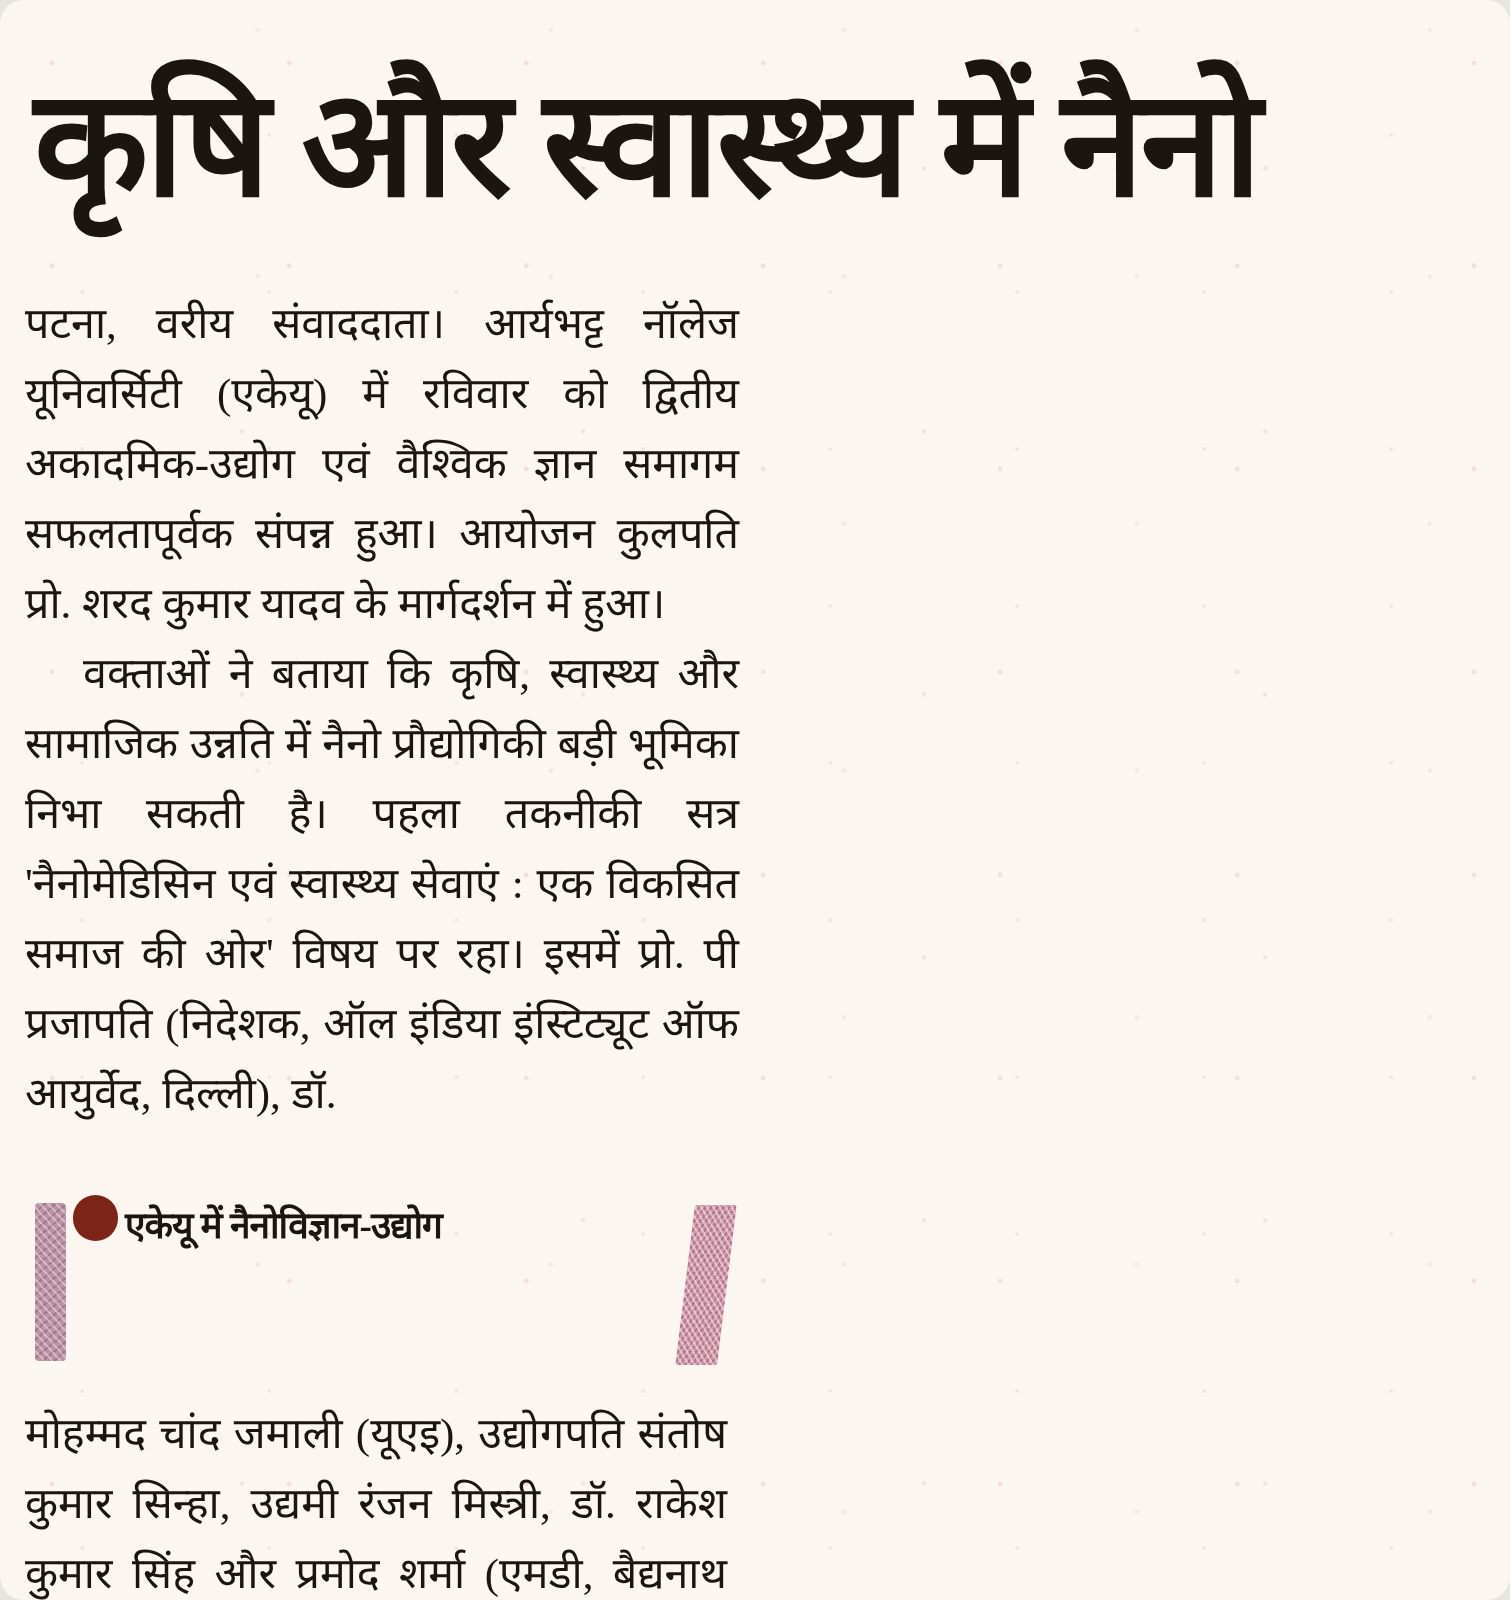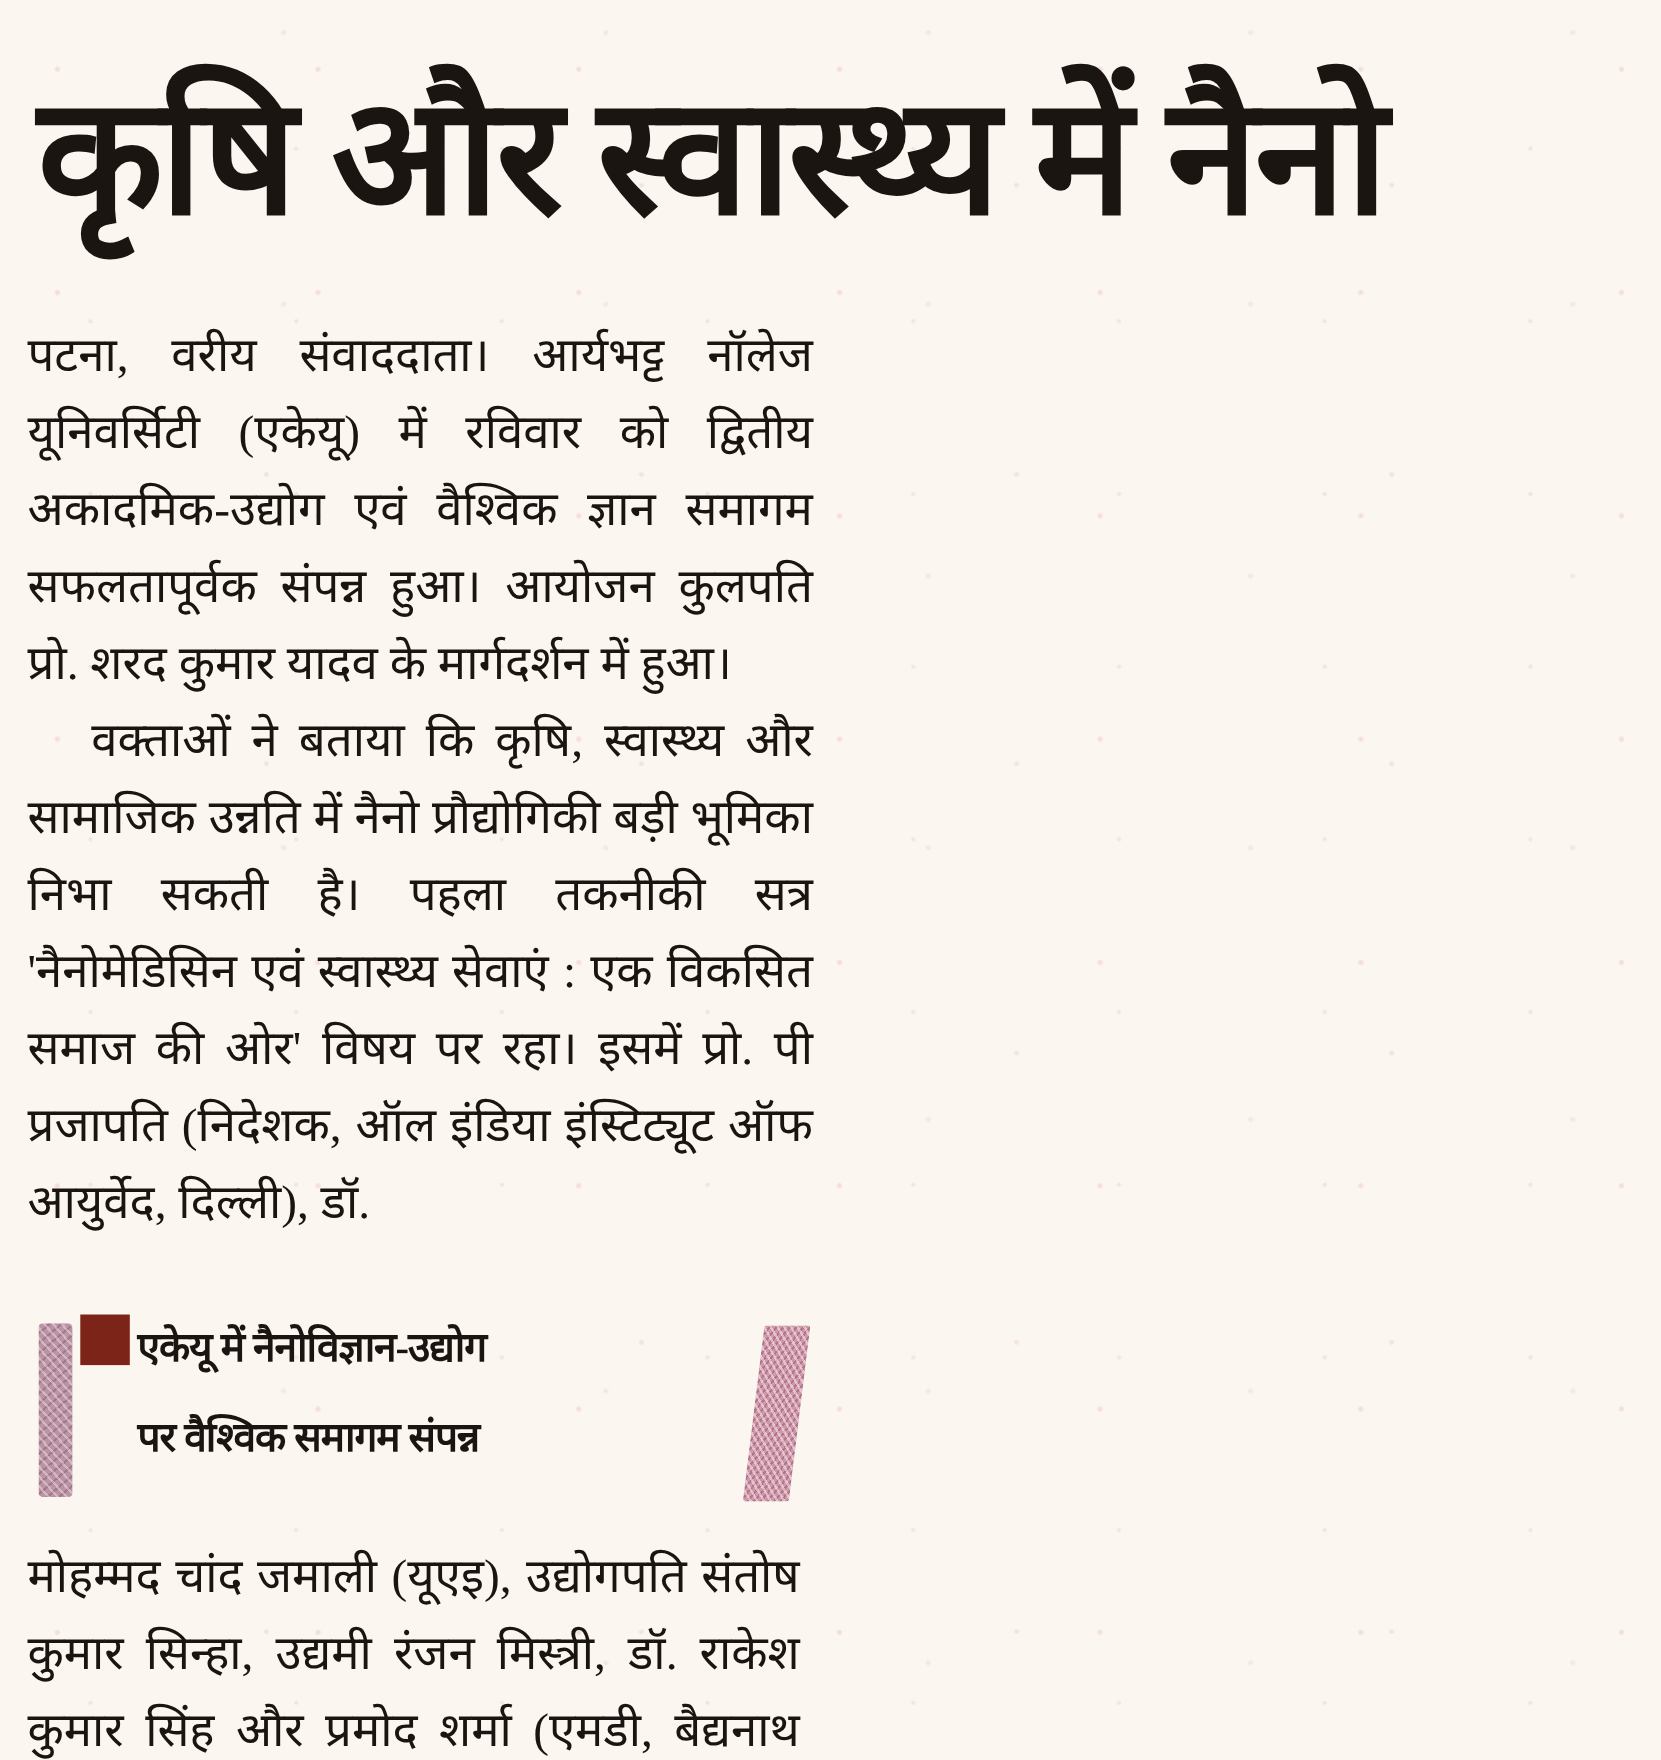--- a/index.html
+++ b/index.html
@@ -2,21 +2,21 @@
 <html lang="hi" style="--paper: #fbf6ef; --ink: #1b1512; --accent-red: #7c2418; --bar-mauve: #bc93a5; --bar-pink: #d097aa;"><head>
 <meta charset="utf-8">
 <style>
   :root{
     --paper:#fbf6ef;
     --ink:#1b1512;
     --accent-red:#7c2418;
     --bar-mauve:#bc93a5;
     --bar-pink:#d097aa;
   }
-  *{margin:0;padding:0;box-sizing:border-box;}
+  *{margin:0;padding:0;box-sizing:border-box;border-radius:23px;}
   html,body{background:#e8e4de;}
   .page{
     position:relative;
     width:1510px;height:1600px;
     margin:0 auto;
     background-color:var(--paper);
     background-image:
       radial-gradient(circle at 22% 31%, rgba(205,80,85,.14) 0 1.6px, transparent 3px),
       radial-gradient(circle at 71% 64%, rgba(190,70,70,.11) 0 1.4px, transparent 2.8px),
       radial-gradient(circle at 44% 86%, rgba(150,50,50,.09) 0 1.2px, transparent 2.4px),
@@ -123,21 +123,20 @@
 
     <div class="col col-right">
 
       <div class="subhead-row">
         <div class="subhead-decor-left">
           <div class="subhead-bar-mauve"></div>
           <div class="subhead-corner-square"></div>
         </div>
         <div class="subhead-text">
           <div>एकेयू में नैनोविज्ञान-उद्योग</div>
-          <div>पर वैश्विक समागम संपन्न</div>
         </div>
         <div class="subhead-bar-pink"></div>
       </div>
 
       <p>मोहम्मद चांद जमाली (यूएइ), उद्योगपति संतोष कुमार सिन्हा, उद्यमी रंजन मिस्त्री, डॉ. राकेश कुमार सिंह और प्रमोद शर्मा (एमडी, बैद्यनाथ प्रा. लि.) ने विचार रखे। साथ ही स्वीडन के संजीव शर्मा और बेंगलुरु के संजीव मिश्रा ने नैनो आधारित पाठ्यक्रमों और उद्योग-अकादमी सहयोग की महत्ता पर जोर दिया। पद्मश्री प्रो. एचसी वर्मा, पटना विवि के प्रो. अमरेंद्र नारायण, प्रो. एसी पांडेय ने विभिन्न सत्रों में विचार रखे।</p>
 
     </div>
 
   </div>
 

